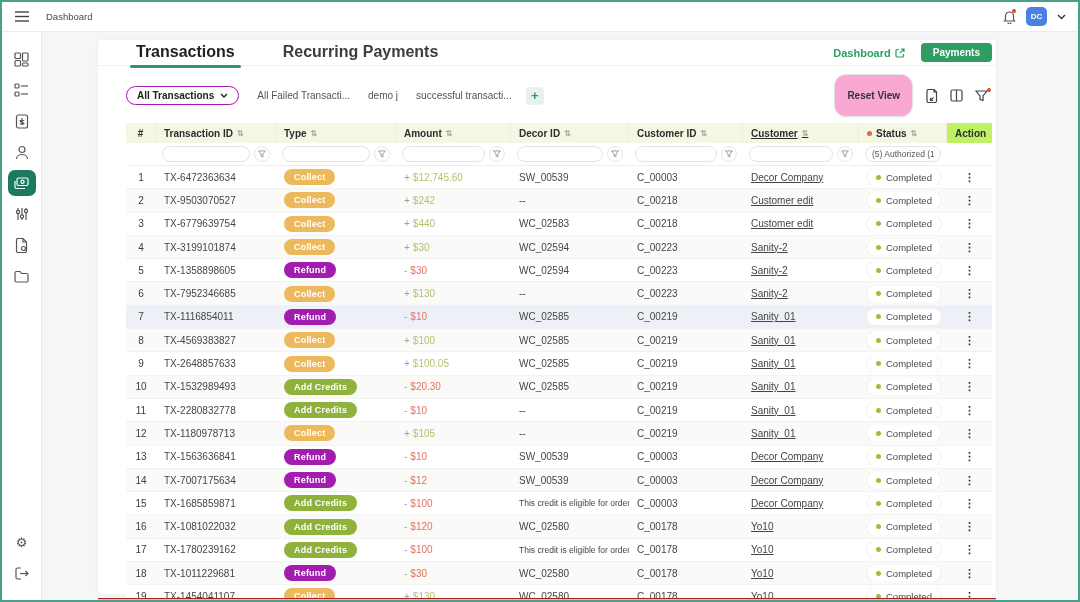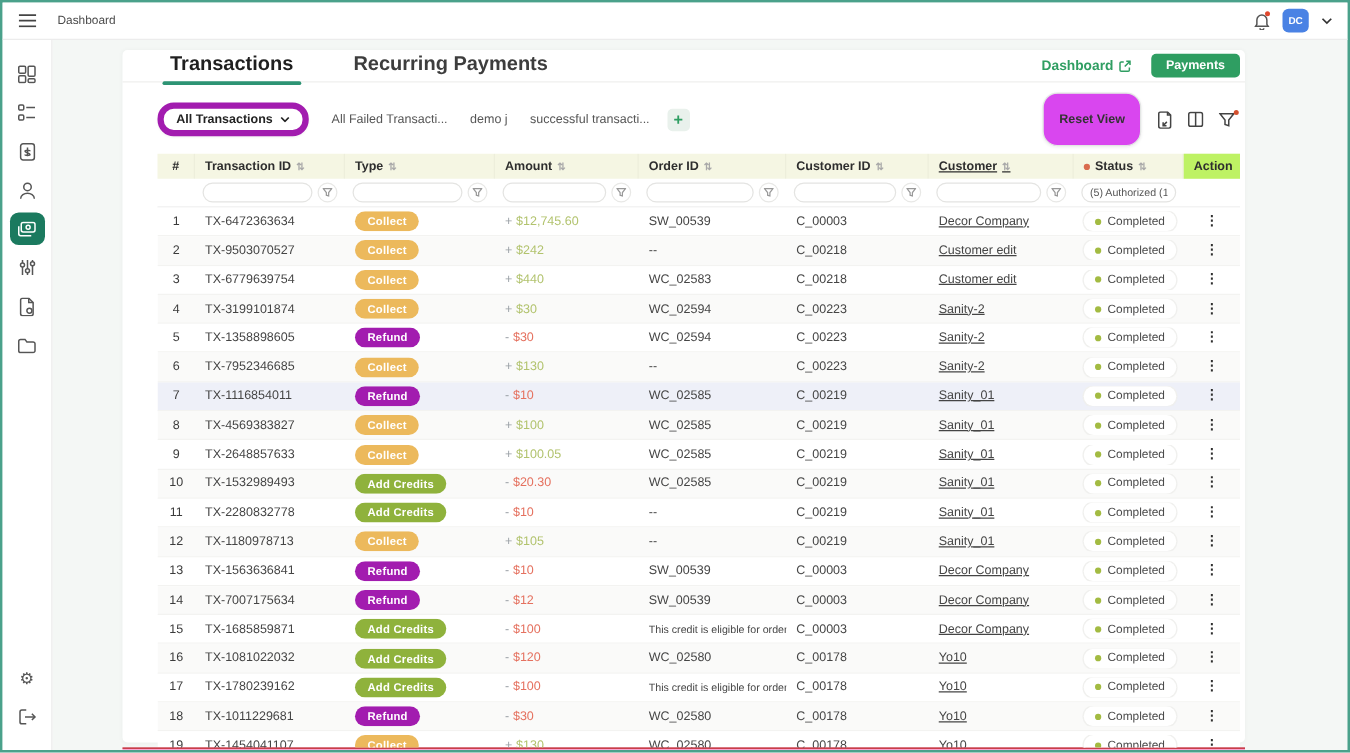--- a/index.html
+++ b/index.html
@@ -56,33 +56,33 @@
   .head-right { margin-left:auto; display:flex; align-items:center; gap:16px; }
   .dash-link { display:flex; align-items:center; gap:4px; color:#2f9e62; font-size:11px; font-weight:bold; cursor:pointer; }
   .payments-btn {
     background:#2f9e62; color:#fff; font-size:10px; font-weight:bold;
     border:none; border-radius:4px; padding:4px 12px; cursor:pointer;
   }
 
   
   .filterbar { display:flex; align-items:center; padding:8px 8px 6px 28px; }
   .view-dd {
-    display:flex; align-items:center; gap:6px; background:#fff; border:5px solid #a21caf;
+    display:flex; align-items:center; gap:6px; background:#fff; border:1px solid #a21caf;
     border-radius:13px; padding:3px 10px; font-size:10px; font-weight:bold; color:#222;
     box-shadow:0 1px 2px rgba(0,0,0,0.05); cursor:pointer;
   }
   .saved-view { font-size:10px; color:#555; margin-left:18px; cursor:pointer; white-space:nowrap; }
   .add-view {
     margin-left:14px; width:18px; height:18px; border-radius:4px; background:#e9f1ec;
     display:flex; align-items:center; justify-content:center; color:#2f9e62;
     font-size:13px; font-weight:bold; cursor:pointer; border:none; line-height:1;
   }
   .fb-right { margin-left:auto; display:flex; align-items:center; gap:12px; }
   .reset-btn {
-    background:#d946ef; border:1px solid #e3e6e4; border-radius:12px; padding:15px 12px;
+    background:#f9a8d4; border:1px solid #e3e6e4; border-radius:12px; padding:15px 12px;
     font-size:10px; font-weight:bold; color:#333; cursor:pointer; box-shadow:0 1px 2px rgba(0,0,0,0.05);
   }
   .tool-icon { position:relative; cursor:pointer; }
   .tool-icon .reddot { position:absolute; top:-2px; right:-3px; width:4px; height:4px; border-radius:50%; background:#d4502e; }
 
   
   .table { margin-left:28px; width:866px; font-size:10px; }
   .thead { display:flex; height:20px; background:#f5f6e3; align-items:center; }
   .th {
     font-weight:bold; color:#2e2e2e; font-size:10px; padding:0 8px;
@@ -306,21 +306,21 @@
             </div>
           <div class="th c2">
               <span>Type</span>
               <span class="sort">⇅</span>
             </div>
           <div class="th c3">
               <span>Amount</span>
               <span class="sort">⇅</span>
             </div>
           <div class="th c4">
-              <span>Order ID</span>
+              <span>Decor ID</span>
               <span class="sort">⇅</span>
             </div>
           <div class="th c5">
               <span>Customer ID</span>
               <span class="sort">⇅</span>
             </div>
           <div class="th c6">
               <span>Customer</span>
               <span class="sort">⇅</span>
             </div>

